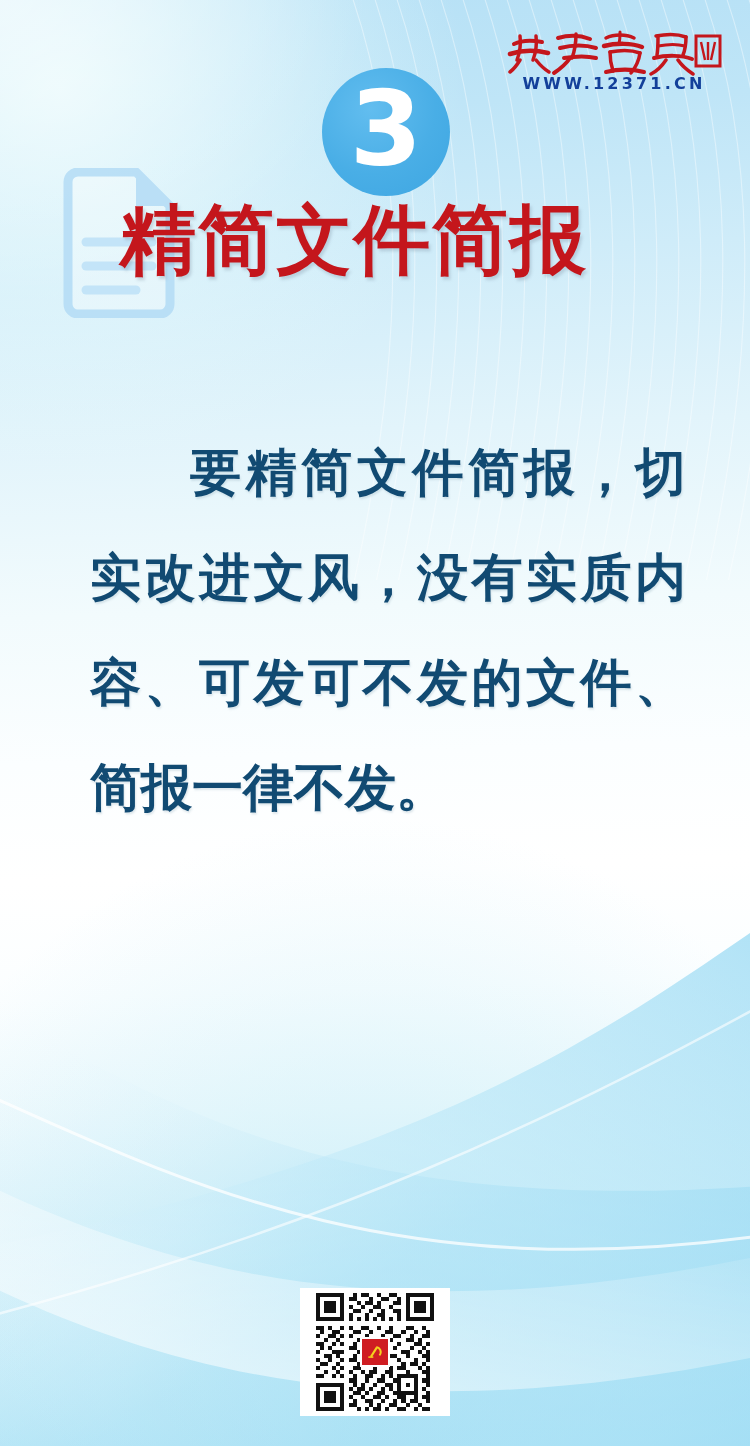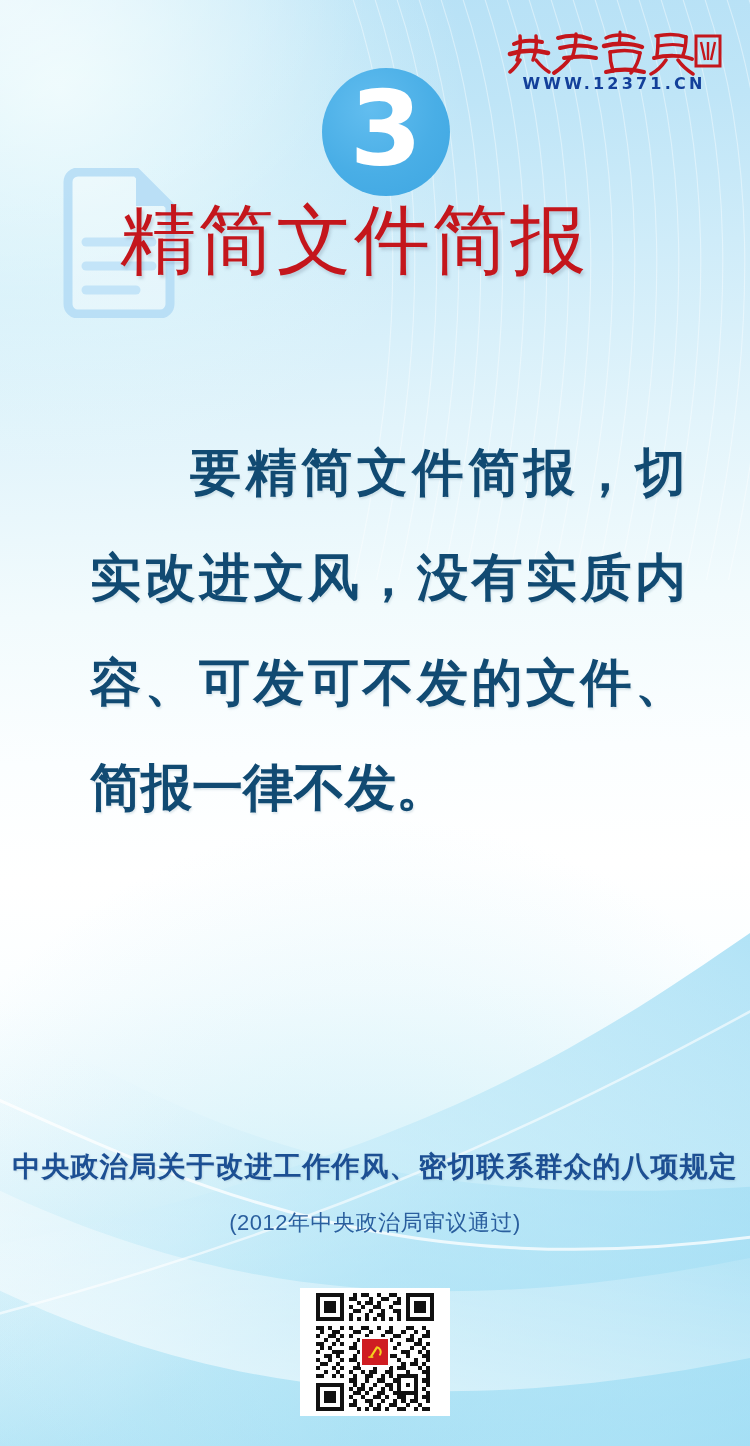--- a/index.html
+++ b/index.html
@@ -98,21 +98,21 @@
     width: 122px;
     height: 150px;
     opacity: .85;
   }
 
   .headline {
     position: absolute;
     left: 120px;
     top: 202px;
     font-size: 76px;
-    font-weight: normal;
+    font-weight: bold;
     letter-spacing: 2px;
     color: #c4161c;
     line-height: 1;
     text-shadow: 2px 3px 3px rgba(120,140,160,0.30);
     white-space: nowrap;
   }
 
   
   .body-text {
     position: absolute;
@@ -291,24 +291,20 @@
       <line x1="28" y1="74" x2="94" y2="74"></line>
       <line x1="28" y1="98" x2="94" y2="98"></line>
       <line x1="28" y1="122" x2="78" y2="122"></line>
     </g>
   </svg>
 
   <div class="headline">精简文件简报</div>
 
   <div class="body-text">要精简文件简报，切实改进文风，没有实质内容、可发可不发的文件、简报一律不发。</div>
 
-  <div class="footer">
-    <div class="footer-title">中央政治局关于改进工作作风、密切联系群众的八项规定</div>
-    <div class="footer-sub">(2012年中央政治局审议通过)</div>
-  </div>
 
   <div class="qr-wrap">
     <svg width="118" height="118" viewBox="0 0 29 29" shape-rendering="crispEdges">
       <rect width="29" height="29" fill="#ffffff"></rect>
       <g fill="#111111">
 
         <rect x="0" y="0" width="7" height="1"></rect>
           <rect x="0" y="6" width="7" height="1"></rect>
         <rect x="0" y="0" width="1" height="7"></rect>
           <rect x="6" y="0" width="1" height="7"></rect>

